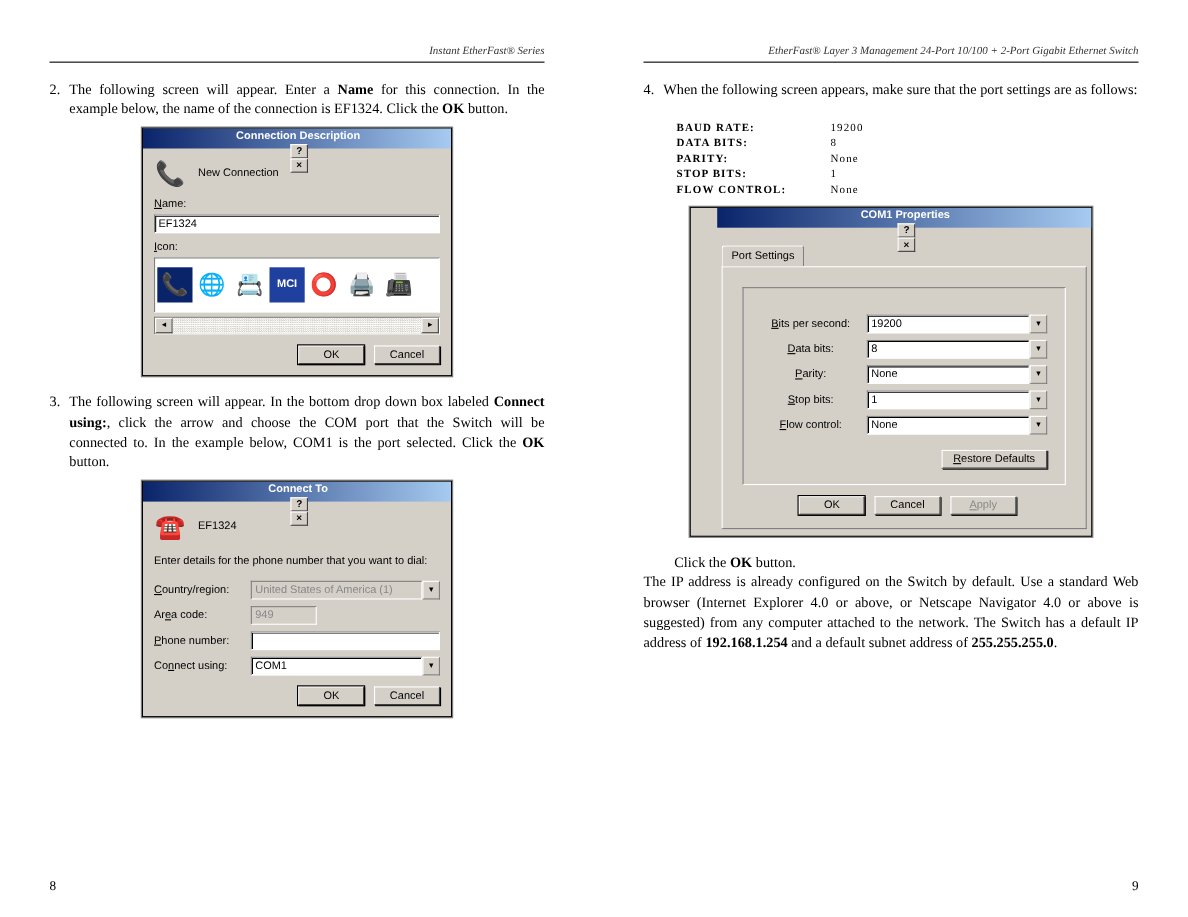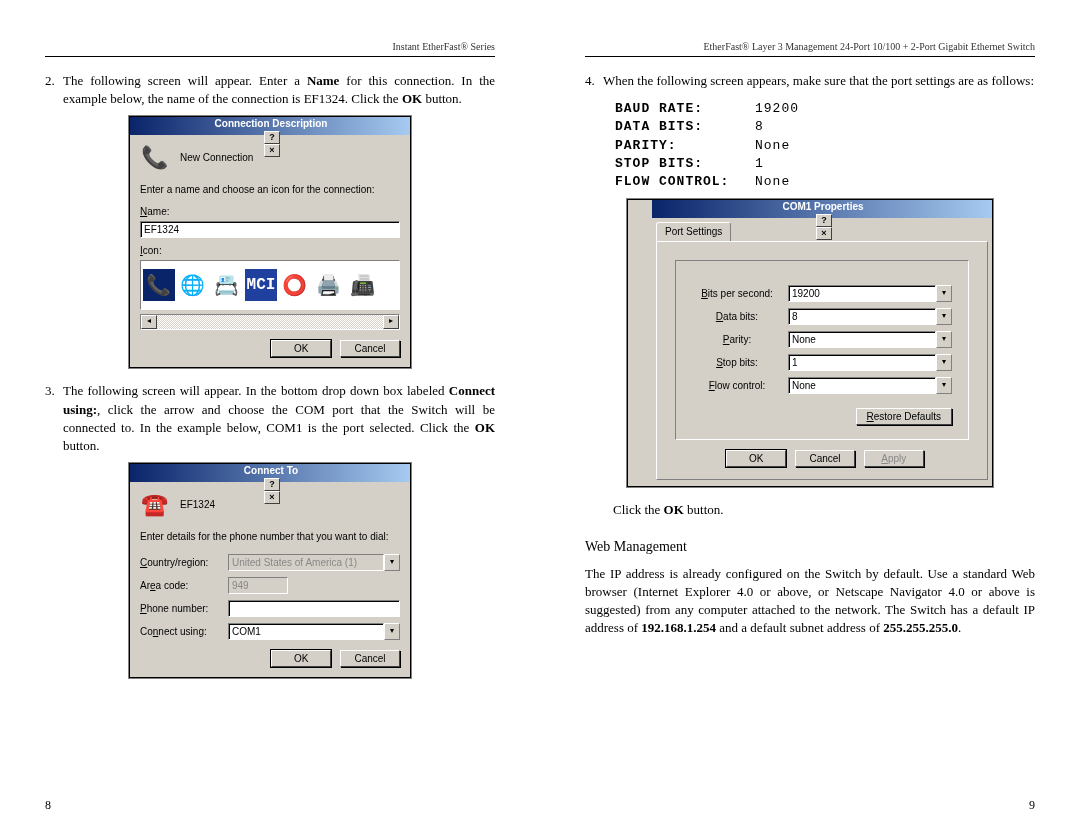--- a/index.html
+++ b/index.html
@@ -15,20 +15,21 @@
     width: 540px;
     height: 834px;
     padding: 40px 45px 20px 45px;
     box-sizing: border-box;
     position: relative;
     font-size: 13px;
     line-height: 1.4;
     color: #000;
   }
   .header {
+    font-style: italic;
     font-size: 10px;
     color: #333;
     border-bottom: 1px solid #000;
     padding-bottom: 2px;
     margin-bottom: 15px;
   }
   .header.right { text-align: right; }
   .page-num {
     position: absolute;
     bottom: 20px;
@@ -162,21 +163,21 @@
   .dropdown-wrap .input { flex:1; }
   .dd-btn {
     width: 14px; border: 1px solid #808080;
     border-left-color:#fff; border-top-color:#fff;
     background:#d4d0c8;
     font-size: 8px; text-align:center; line-height: 14px;
   }
 
   
   .dlg.props { width: 340px; padding-left: 24px; }
-  .tabs { margin: 4px 4px 0 4px; display:flex; }
+  .tabs { margin: 16px 4px 0 4px; display:flex; }
   .tab {
     font-size: 10px;
     padding: 2px 8px;
     background: #d4d0c8;
     border: 1px solid #fff;
     border-right-color:#808080;
     border-bottom: none;
     border-radius: 3px 3px 0 0;
   }
   .tab-panel {
@@ -189,24 +190,24 @@
     border: 1px solid #808080;
     border-right-color:#fff; border-bottom-color:#fff;
     padding: 18px 16px 14px 16px;
     margin-bottom: 10px;
   }
   .group .form-row .lab { width: 90px; text-align: center; }
   .rd-row { text-align: right; }
 
   
   .port-settings {
-    font-family: Liberation Mono, monospace;
-    font-size: 13px;
+    font-family: Liberation Serif, serif;
+    font-size: 10px;
     letter-spacing: 1px;
-    margin: 10px 0 8px 30px;
+    margin: 20px 0 8px 30px;
   }
   .port-settings .prow { display:flex; }
   .port-settings .plab { width: 140px; font-weight: bold; }
 
   
   .phone-row { display:flex; align-items:center; gap: 10px; margin-bottom: 4px; }
   .phone-ico {
     width: 30px; height: 30px;
     display:flex; align-items:center; justify-content:center;
     font-size: 22px;
@@ -229,29 +230,28 @@
     <div class="titlebar">
       <span class="title">Connection Description</span>
       <div class="tb-btn">?</div>
       <div class="tb-btn">×</div>
     </div>
     <div class="dlg-body">
       <div class="phone-row">
         <div class="phone-ico">📞</div>
         <span>New Connection</span>
       </div>
-      <div style="margin:10px 0 8px 0;">Enter a name and choose an icon for the connection:</div>
       <span class="field-label"><span class="underline">N</span>ame:</span>
       <input class="input sunken" value="EF1324" style="">
       <span class="field-label"><span class="underline">I</span>con:</span>
       <div class="icon-row">
         <div class="ico sel">📞</div>
         <div class="ico">🌐</div>
         <div class="ico">📇</div>
-        <div class="ico" style="background:#2040a0;color:#fff;font-size:16px;font-weight:bold;font-family:Liberation Mono, monospace;">MCI</div>
+        <div class="ico" style="background:#2040a0;color:#fff;font-size:10px;font-weight:bold;">MCI</div>
         <div class="ico">⭕</div>
         <div class="ico">🖨️</div>
         <div class="ico">📠</div>
       </div>
       <div class="scrollbar">
         <div class="sb-btn">◂</div>
         <div class="sb-track"></div>
         <div class="sb-btn">▸</div>
       </div>
       <div class="btn-row">
@@ -400,20 +400,19 @@
         <button class="btn">Cancel</button>
         <button class="btn" style="color:#888;"><span class="underline">A</span>pply</button>
       </div>
     </div>
   </div>
 
   <div style="margin: 6px 0 0 28px;">
     <span>Click the </span><span class="bold">OK</span><span> button.</span>
   </div>
 
-  <div class="section-h">Web Management</div>
 
   <div style="text-align:justify;">
     <span>The IP address is already configured on the Switch by default. Use a standard Web browser (Internet Explorer 4.0 or above, or Netscape Navigator 4.0 or above is suggested) from any computer attached to the network. The Switch has a default IP address of </span><span class="bold">192.168.1.254</span><span> and a default subnet address of </span><span class="bold">255.255.255.0</span><span>.</span>
   </div>
 
   <div class="page-num right">9</div>
 </div>
 
 </body></html>

